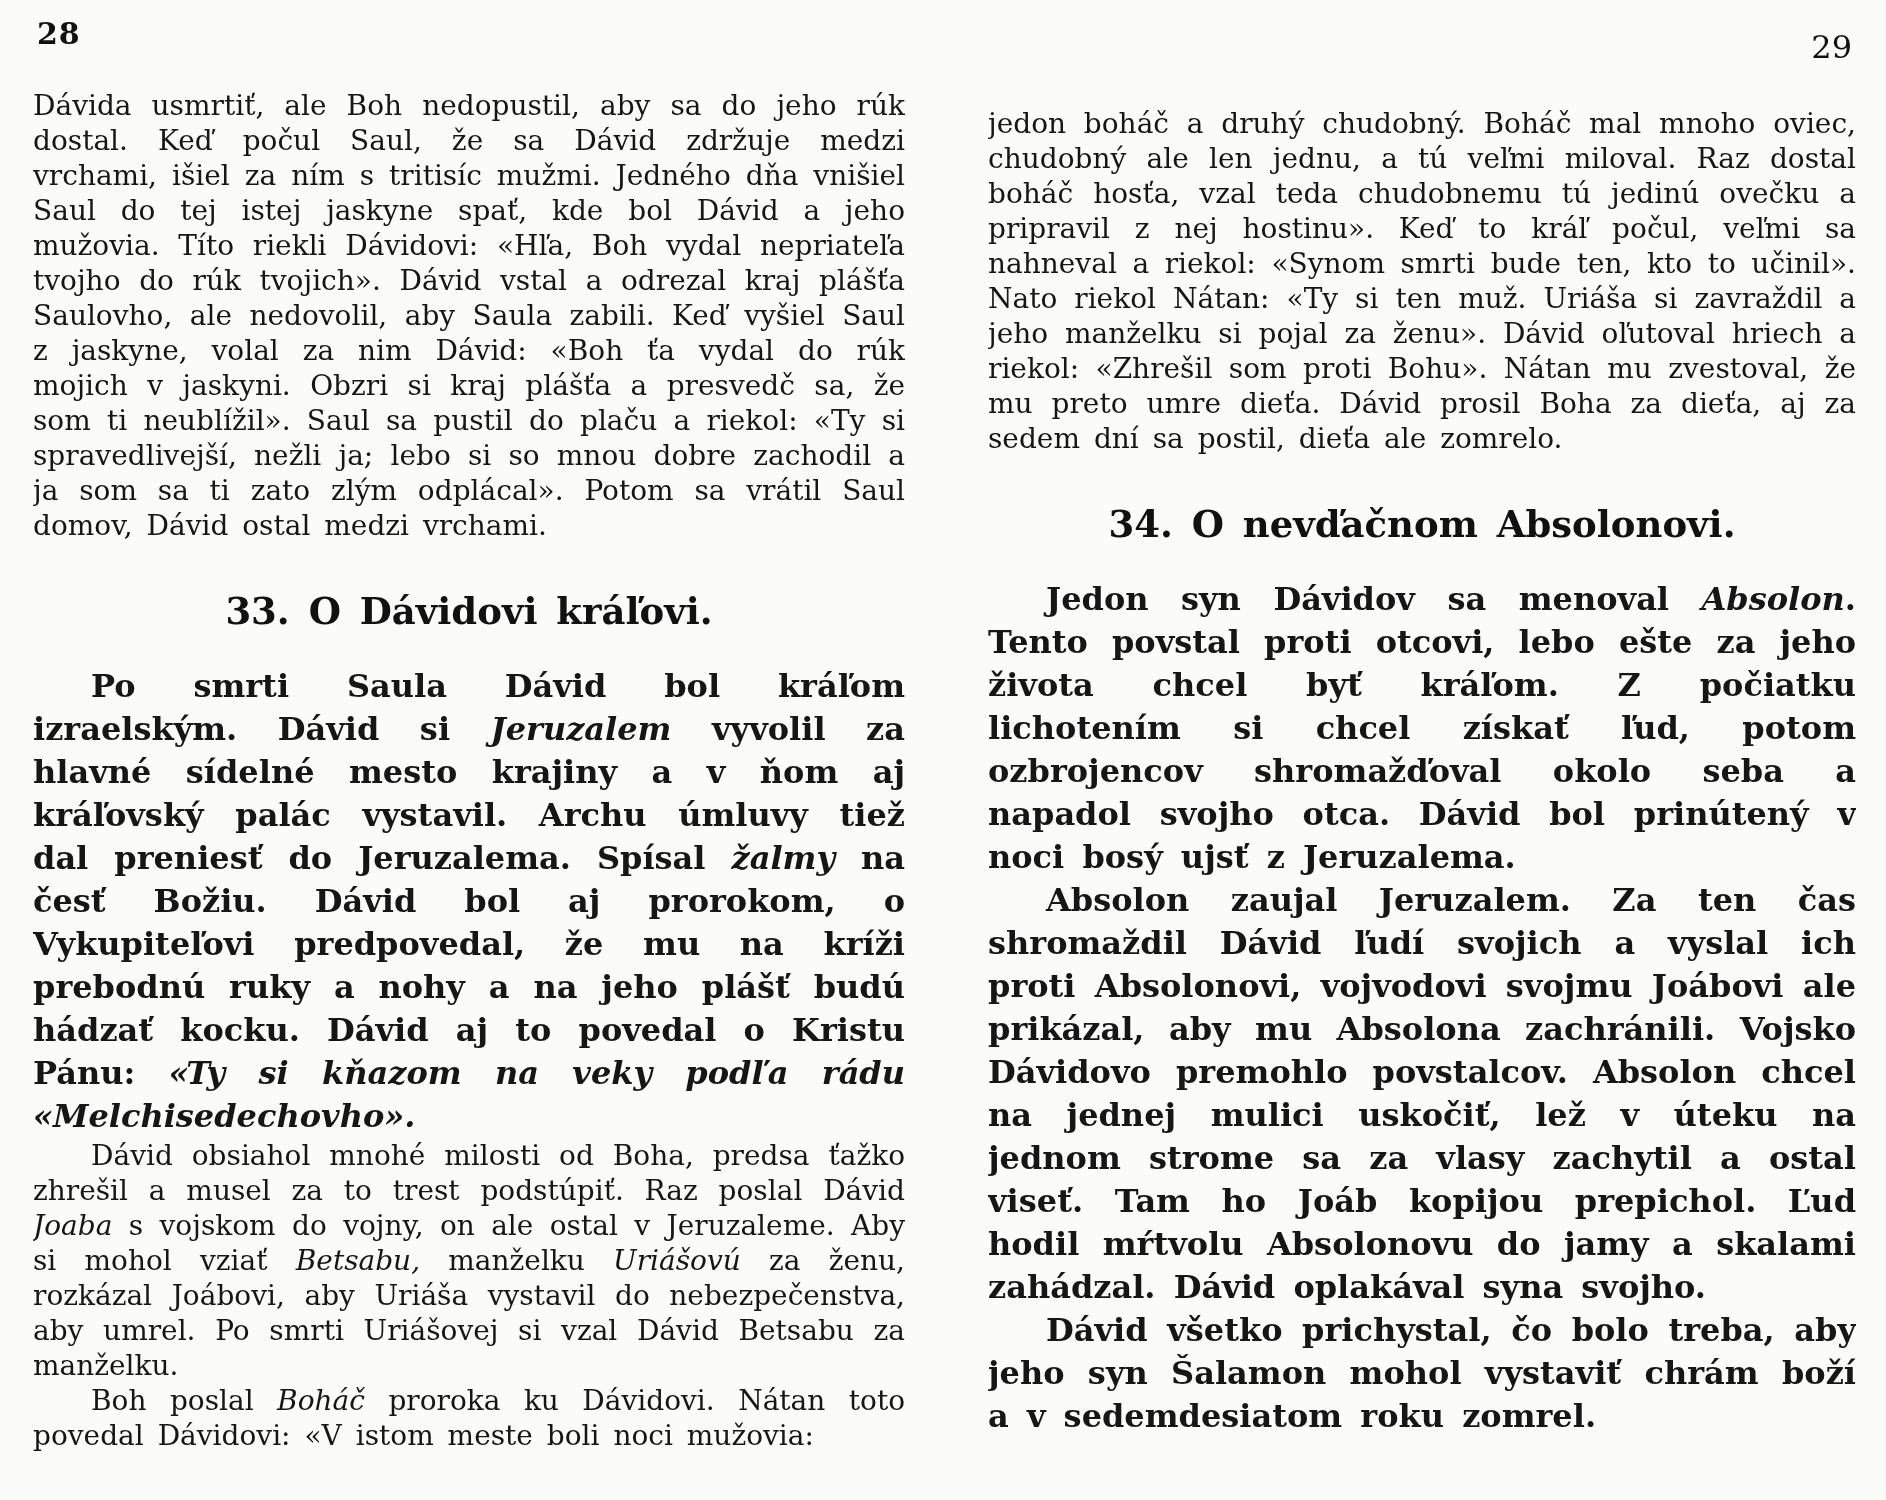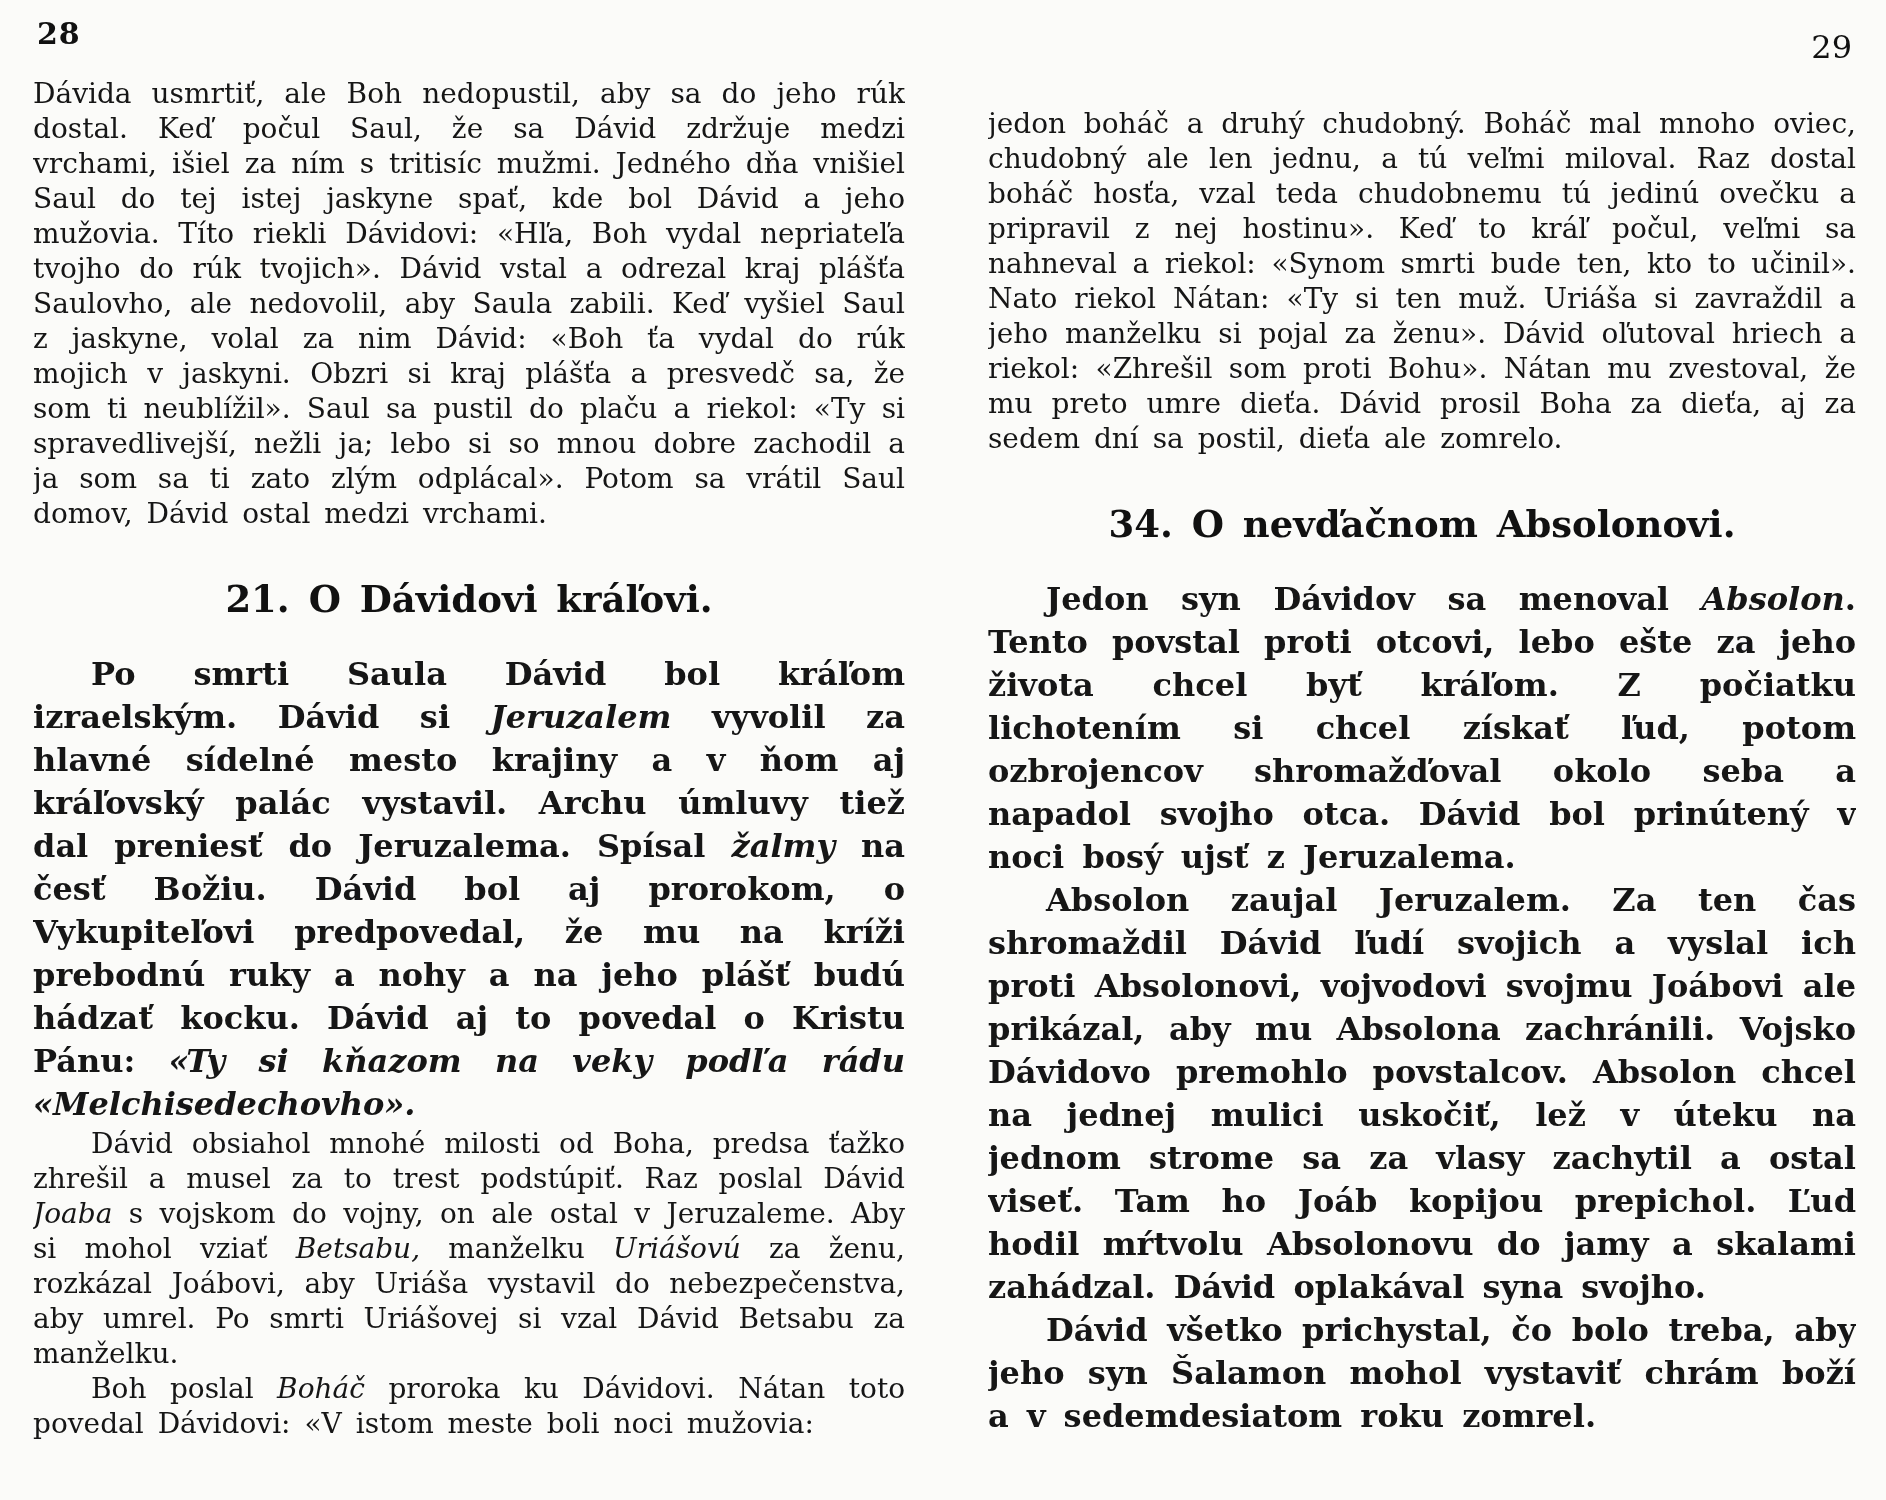--- a/index.html
+++ b/index.html
@@ -12,21 +12,21 @@
     position:relative;
   }
   .scan { position:absolute; inset:0; }
   .page { position:absolute; top:0; height:1156px; }
   .page-left  { left:33px;  width:872px; }
   .page-right { left:988px; width:868px; }
   .page-number { position:absolute; color:#111; }
   .page-number.pn-left  { top:16px; left:4px;  font-size:30px; font-weight:700; letter-spacing:1px;}
   .page-number.pn-right { top:28px; right:4px; font-size:32px; font-weight:400; }
   .page-body { position:absolute; left:0; right:0; overflow:hidden; }
-  .page-left  .page-body { top:76px;  height:1405px; }
+  .page-left  .page-body { top:88px;  height:1405px; }
   .page-right .page-body { top:106px; height:1385px; }
 
   .para {
     margin:0; text-align:justify; text-align-last:left;
     hyphens:none; color:#161616;
   }
   .para.small { font-size:28px; line-height:35px; word-spacing:5px; }
   .para.large { font-size:32px; line-height:43px; word-spacing:7px;font-weight:bold; }
   .para.indent { text-indent:58px; }
   .run-italic { font-style:italic; }
@@ -39,21 +39,21 @@
 </style>
 </head>
 <body>
 
 <div class="scan">
 
   <div class="page page-left">
     <div class="page-number pn-left">28</div>
     <div class="page-body">
         <p class="para small"><span>Dávida usmrtiť, ale Boh nedopustil, aby sa do jeho rúk dostal. Keď počul Saul, že sa Dávid zdržuje medzi vrchami, išiel za ním s tritisíc mužmi. Jedného dňa vnišiel Saul do tej istej jaskyne spať, kde bol Dávid a jeho mužovia. Títo riekli Dávidovi: «Hľa, Boh vydal nepriateľa tvojho do rúk tvojich». Dávid vstal a odrezal kraj plášťa Saulovho, ale nedovolil, aby Saula zabili. Keď vyšiel Saul z jaskyne, volal za nim Dávid: «Boh ťa vydal do rúk mojich v jaskyni. Obzri si kraj plášťa a presvedč sa, že som ti neublížil». Saul sa pustil do plaču a riekol: «Ty si spravedlivejší, nežli ja; lebo si so mnou dobre zachodil a ja som sa ti zato zlým odplácal». Potom sa vrátil Saul domov, Dávid ostal medzi vrchami.</span></p>
-        <h2 class="heading">21. O Dávidovi kráľovi.</h2>
+        <h2 class="heading">33. O Dávidovi kráľovi.</h2>
         <p class="para large indent"><span>Po smrti Saula Dávid bol kráľom izraelským. Dávid si </span><span class="run-italic">Jeruzalem</span><span> vyvolil za hlavné sídelné mesto krajiny a v ňom aj kráľovský palác vystavil. Archu úmluvy tiež dal preniesť do Jeruzalema. Spísal </span><span class="run-italic">žalmy</span><span> na česť Božiu. Dávid bol aj prorokom, o Vykupiteľovi predpovedal, že mu na kríži prebodnú ruky a nohy a na jeho plášť budú hádzať kocku. Dávid aj to povedal o Kristu Pánu: </span><span class="run-italic">«Ty si kňazom na veky podľa rádu «Melchisedechovho».</span></p>
         <p class="para small indent"><span>Dávid obsiahol mnohé milosti od Boha, predsa ťažko zhrešil a musel za to trest podstúpiť. Raz poslal Dávid </span><span class="run-italic">Joaba</span><span> s vojskom do vojny, on ale ostal v Jeruzaleme. Aby si mohol vziať </span><span class="run-italic">Betsabu,</span><span> manželku </span><span class="run-italic">Uriášovú</span><span> za ženu, rozkázal Joábovi, aby Uriáša vystavil do nebezpečenstva, aby umrel. Po smrti Uriášovej si vzal Dávid Betsabu za manželku.</span></p>
         <p class="para small indent"><span>Boh poslal </span><span class="run-italic">Boháč</span><span> proroka ku Dávidovi. Nátan toto povedal Dávidovi: «V istom meste boli noci mužovia:</span></p>
       </div>
   </div>
 
   <div class="page page-right">
     <div class="page-number pn-right">29</div>
     <div class="page-body">
         <p class="para small"><span>jedon boháč a druhý chudobný. Boháč mal mnoho oviec, chudobný ale len jednu, a tú veľmi miloval. Raz dostal boháč hosťa, vzal teda chudobnemu tú jedinú ovečku a pripravil z nej hostinu». Keď to kráľ počul, veľmi sa nahneval a riekol: «Synom smrti bude ten, kto to učinil». Nato riekol Nátan: «Ty si ten muž. Uriáša si zavraždil a jeho manželku si pojal za ženu». Dávid oľutoval hriech a riekol: «Zhrešil som proti Bohu». Nátan mu zvestoval, že mu preto umre dieťa. Dávid prosil Boha za dieťa, aj za sedem dní sa postil, dieťa ale zomrelo.</span></p>

